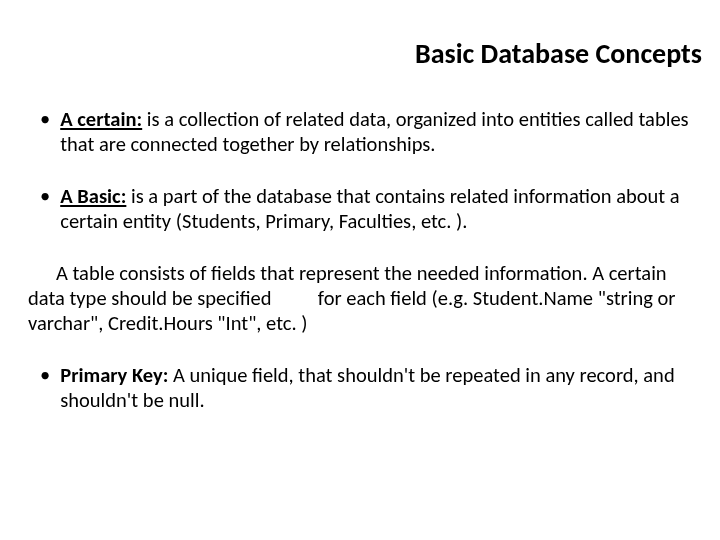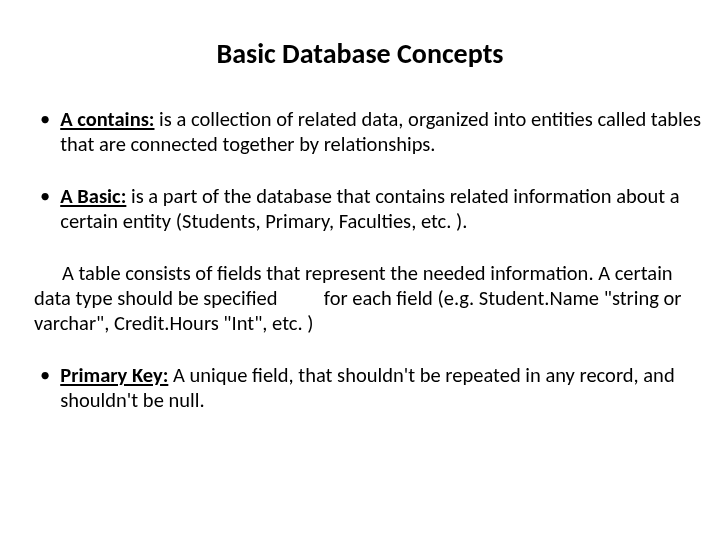--- a/index.html
+++ b/index.html
@@ -5,21 +5,21 @@
     * { margin: 0; padding: 0; box-sizing: border-box; }
     body {
       width: 720px;
       height: 540px;
       background: #ffffff;
       font-family: Calibri, Arial, sans-serif;
       color: #000000;
       padding: 36px 18px 18px 18px;
     }
     .title {
-      text-align: center;
+      text-align: right;
       font-size: 28px;
       font-weight: bold;
       margin-bottom: 36px;
     }
     .content {
       font-size: 20.5px;
       line-height: 1.2;
     }
     .bullet-item {
       display: flex;
@@ -32,40 +32,39 @@
     }
     .bullet-text {
       flex: 1;
     }
     .term {
       font-weight: bold;
       text-decoration: underline;
     }
     .term-nob {
       font-weight: bold;
-      text-decoration: underline;
     }
     .para {
-      margin-left: 16px;
+      margin-left: 10px;
       margin-right: 10px;
       margin-bottom: 28px;
       text-indent: 28px;
     }
   </style>
 </head>
 <body>
 
 <div class="title">Basic Database Concepts</div>
 
 <div class="content">
 
   <div class="bullet-item">
     <div class="bullet-mark">•</div>
     <div class="bullet-text">
-      <span class="term">A contains:</span><span> is a collection of related data, organized into entities called tables that are connected together by relationships.</span>
+      <span class="term">A certain:</span><span> is a collection of related data, organized into entities called tables that are connected together by relationships.</span>
     </div>
   </div>
 
   <div class="bullet-item">
     <div class="bullet-mark">•</div>
     <div class="bullet-text">
       <span class="term">A Basic:</span><span> is a part of the database that contains related information about a certain entity (Students, Primary, Faculties, etc. ).</span>
     </div>
   </div>
 

